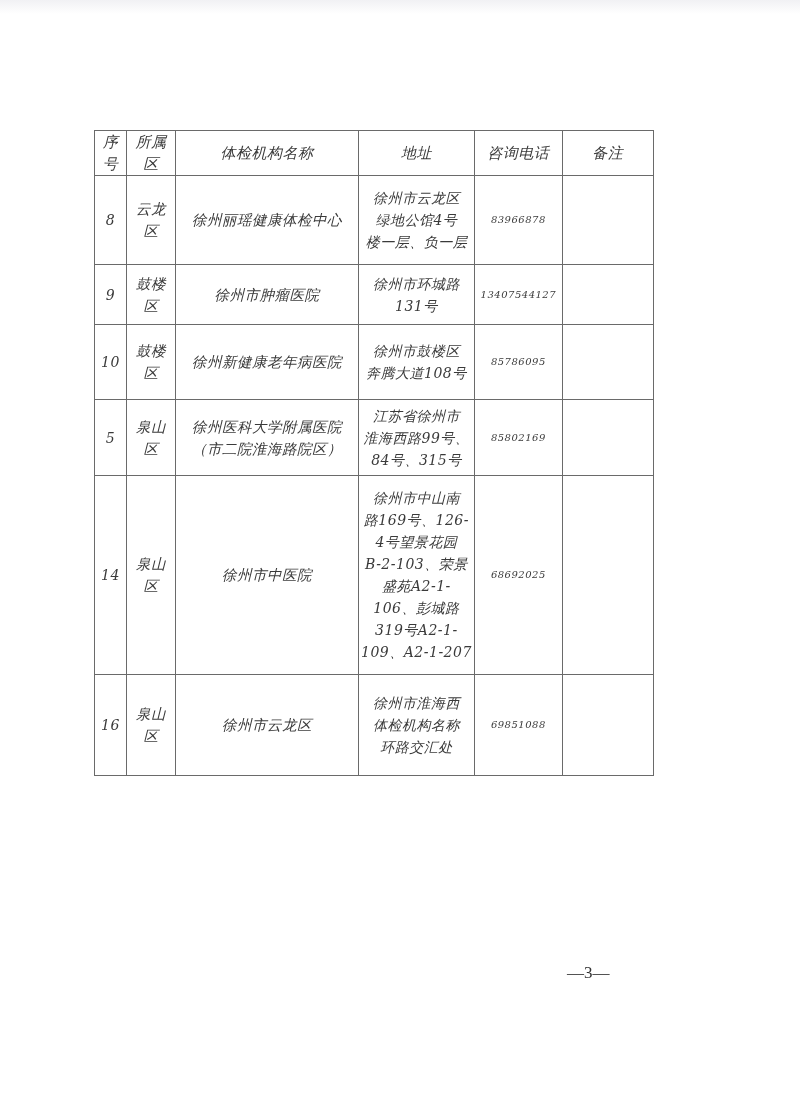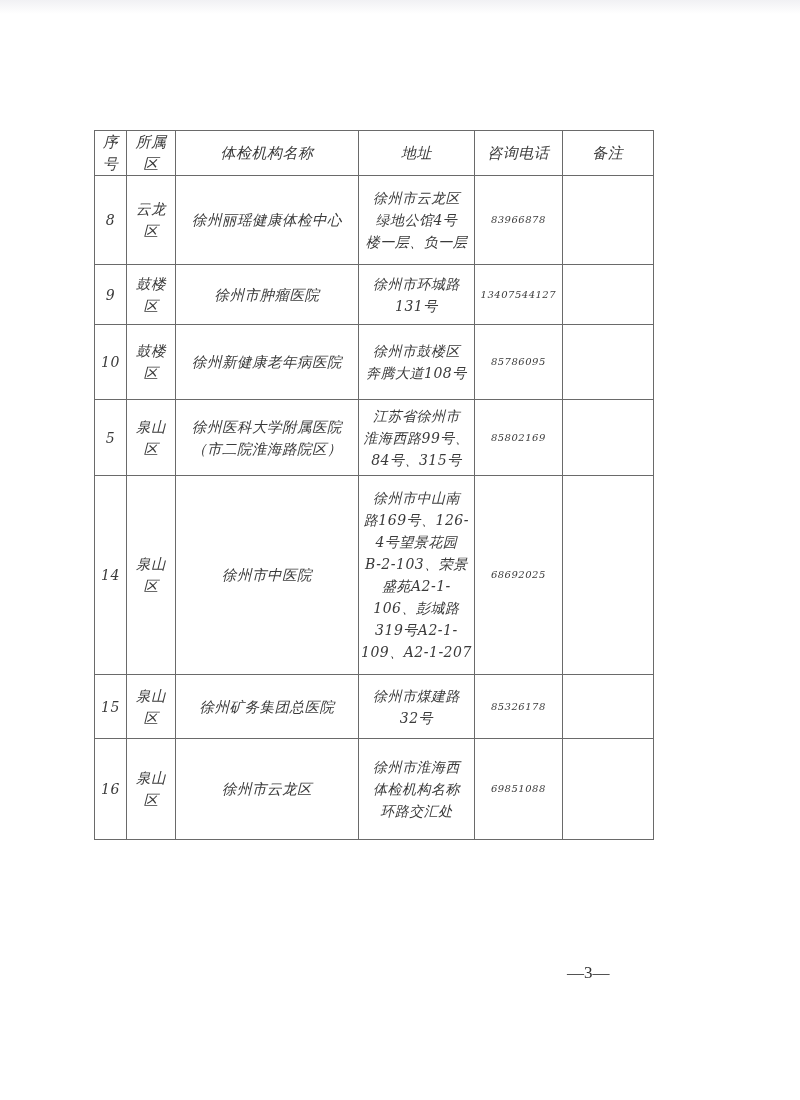--- a/index.html
+++ b/index.html
@@ -138,35 +138,20 @@
           <span class="ln">盛苑A2-1-</span>
           <span class="ln">106、彭城路</span>
           <span class="ln">319号A2-1-</span>
           <span class="ln">109、A2-1-207</span>
         </td>
         <td class="tel">
           <span class="ln">68692025</span>
         </td>
         <td></td>
       </tr>
-      <tr style="height: 64px;">
-        <td class="no">15</td>
-        <td>泉山区</td>
-        <td>
-          <span class="ln">徐州矿务集团总医院</span>
-        </td>
-        <td class="addr">
-          <span class="ln">徐州市煤建路</span>
-          <span class="ln">32号</span>
-        </td>
-        <td class="tel">
-          <span class="ln">85326178</span>
-        </td>
-        <td></td>
-      </tr>
       <tr style="height: 101px;">
         <td class="no">16</td>
         <td>泉山区</td>
         <td>
           <span class="ln">徐州市云龙区</span>
         </td>
         <td class="addr">
           <span class="ln">徐州市淮海西</span>
           <span class="ln">体检机构名称</span>
           <span class="ln">环路交汇处</span>

